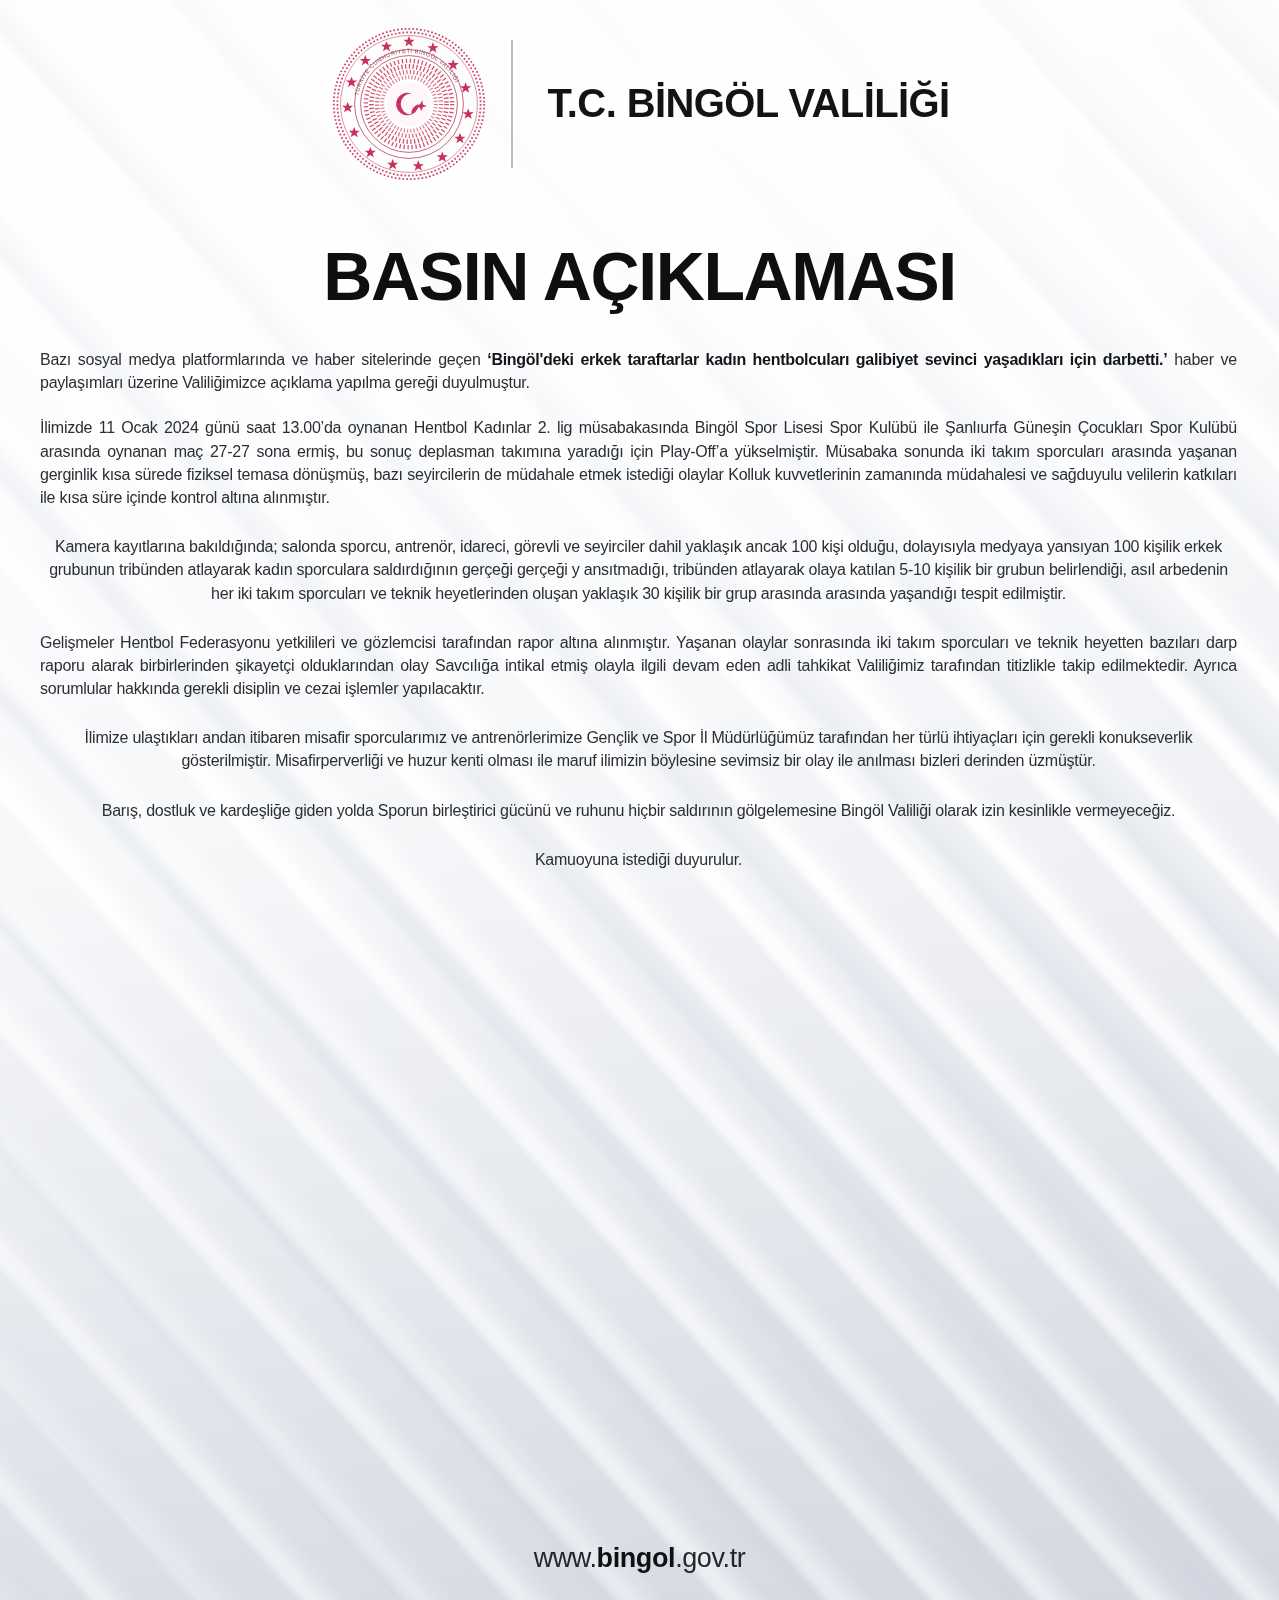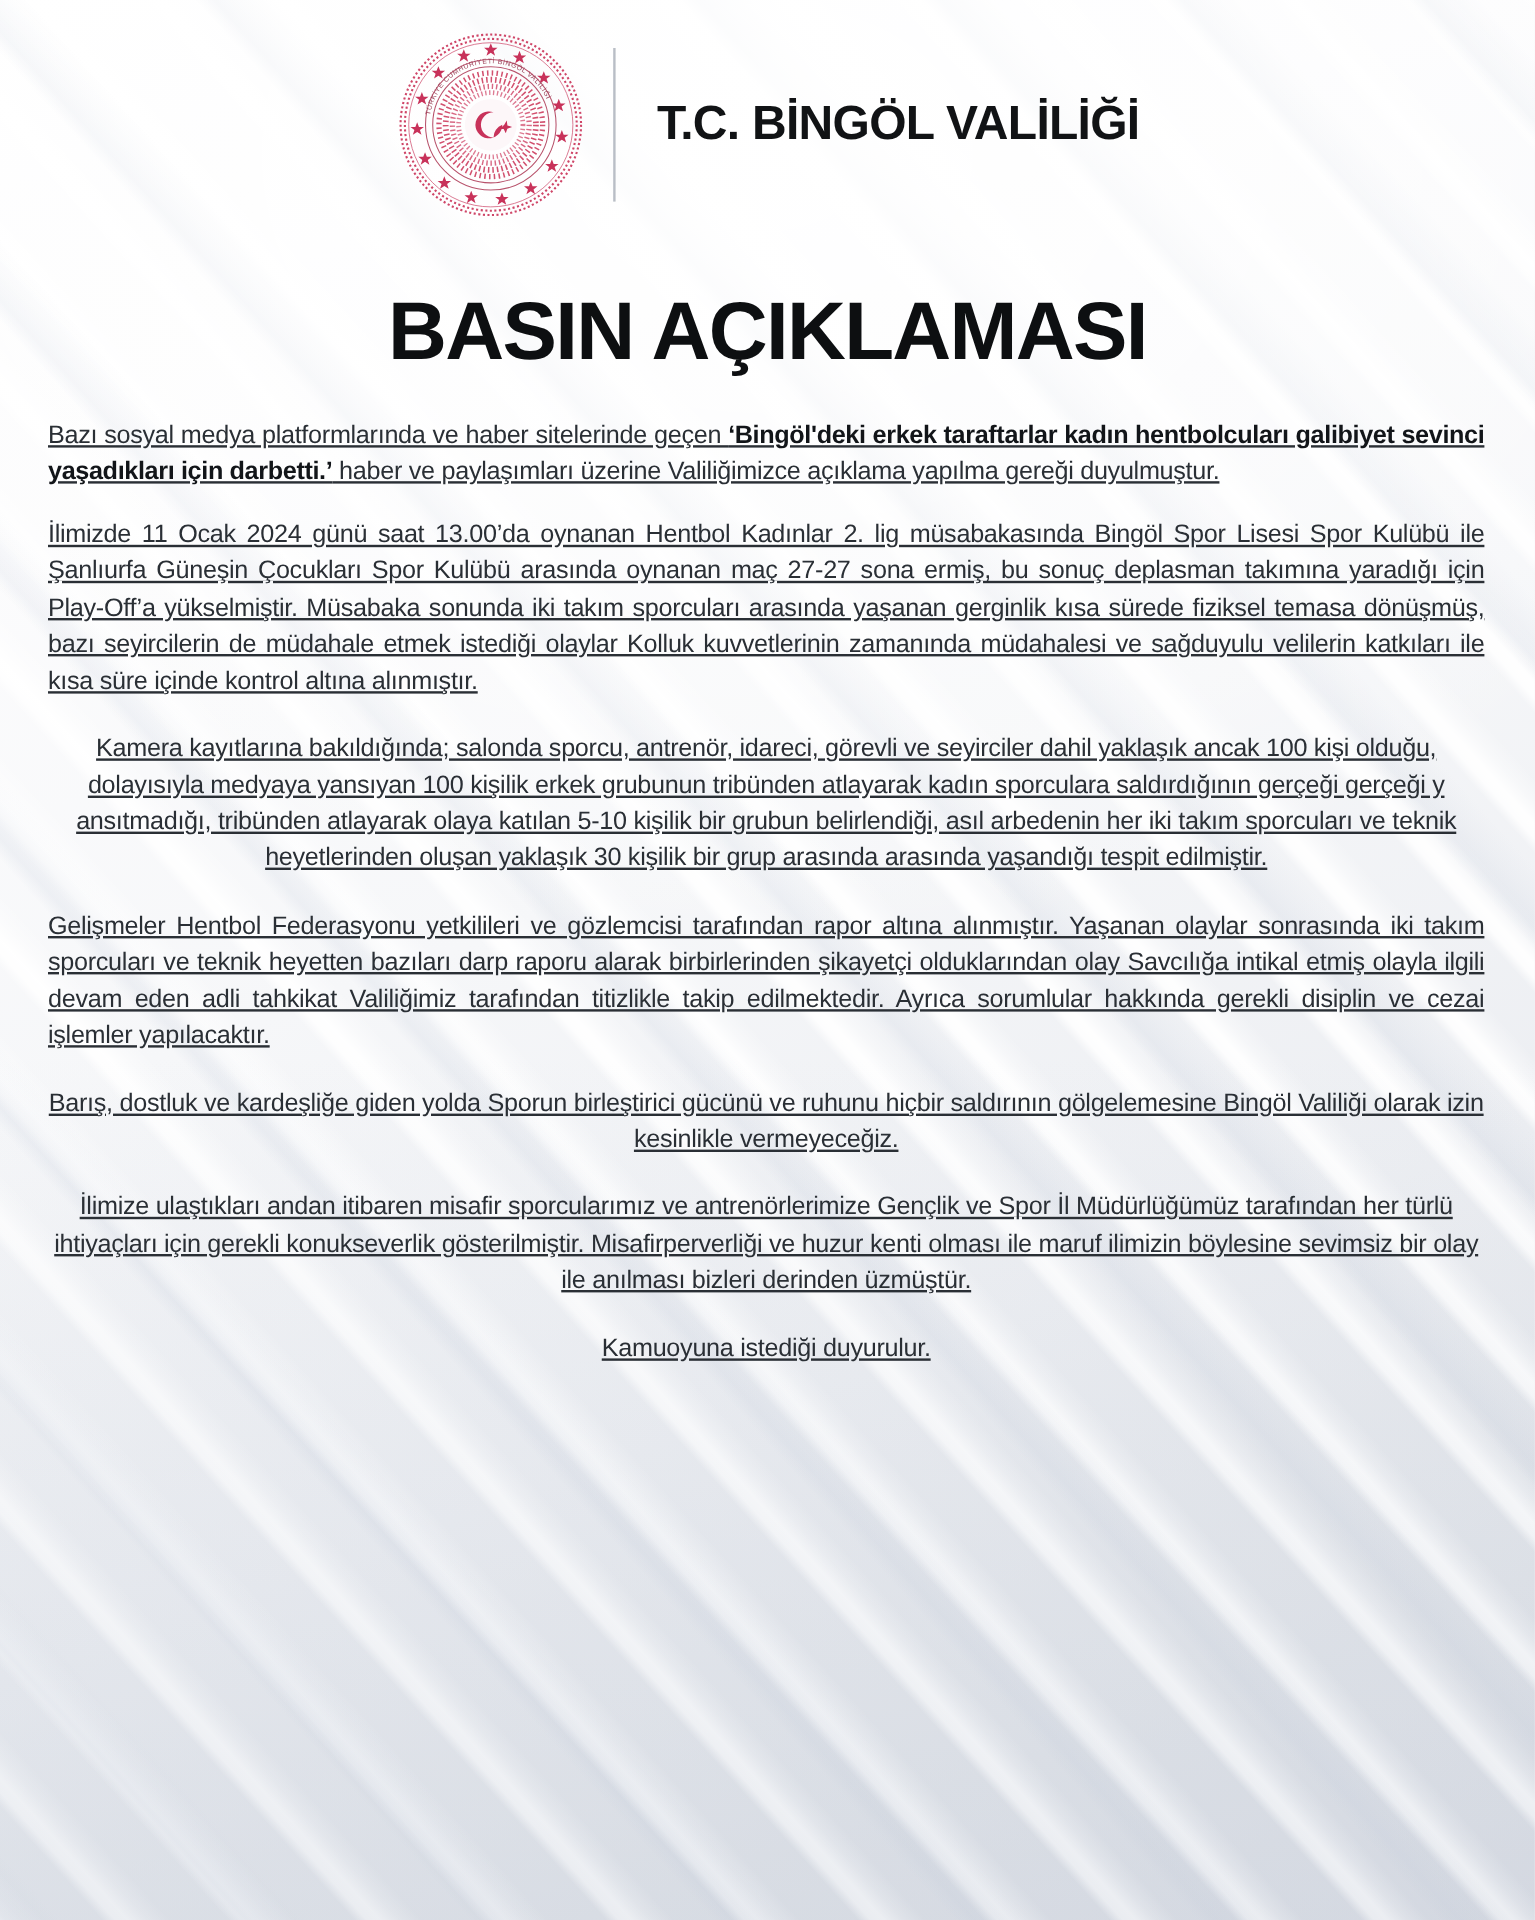--- a/index.html
+++ b/index.html
@@ -150,27 +150,26 @@
   }
 
   
   .body-copy {
     padding: 0 42px 0 40px;
     margin-top: 38px;
   }
 
   .para {
     font-family: "Liberation Sans", sans-serif;
-    font-size: 21px;
+    font-size: 16px;
     line-height: 1.45;
     color: #2a2f35;
     text-align: justify;
     letter-spacing: -0.25px;
     margin-bottom: 26px;
-    text-decoration: underline;
   }
 
   .para.tight { text-align: center; }
 
   .para b, .para strong {
     font-weight: 700;
     color: #121519;
     letter-spacing: -0.3px;
   }
 
@@ -275,22 +274,23 @@
     <div class="body-copy">
 
       <p class="para gap-sm"><span>Bazı sosyal medya platformlarında ve haber sitelerinde geçen </span><b>‘Bingöl'deki erkek taraftarlar kadın hentbolcuları galibiyet sevinci yaşadıkları için darbetti.’</b><span> haber ve paylaşımları  üzerine Valiliğimizce açıklama yapılma gereği duyulmuştur.</span></p>
 
       <p class="para">İlimizde 11 Ocak 2024 günü saat 13.00’da oynanan Hentbol Kadınlar 2. lig müsabakasında Bingöl Spor Lisesi Spor Kulübü ile Şanlıurfa Güneşin Çocukları Spor Kulübü arasında oynanan maç 27-27 sona ermiş, bu sonuç deplasman takımına yaradığı için Play-Off’a yükselmiştir. Müsabaka  sonunda iki takım sporcuları arasında yaşanan gerginlik kısa sürede fiziksel temasa dönüşmüş, bazı  seyircilerin de müdahale etmek istediği olaylar Kolluk kuvvetlerinin zamanında müdahalesi ve sağduyulu velilerin katkıları ile kısa süre içinde kontrol altına alınmıştır.</p>
 
       <p class="para tight">Kamera kayıtlarına bakıldığında; salonda sporcu, antrenör, idareci, görevli ve seyirciler dahil yaklaşık ancak  100 kişi olduğu, dolayısıyla medyaya yansıyan 100 kişilik erkek grubunun tribünden atlayarak kadın sporculara saldırdığının gerçeği  gerçeği y ansıtmadığı, tribünden atlayarak  olaya katılan  5-10 kişilik bir grubun belirlendiği, asıl arbedenin her iki takım sporcuları ve teknik heyetlerinden oluşan yaklaşık  30 kişilik bir grup arasında  arasında yaşandığı tespit edilmiştir.</p>
 
       <p class="para">Gelişmeler  Hentbol Federasyonu yetkilileri ve gözlemcisi tarafından rapor altına alınmıştır. Yaşanan olaylar sonrasında  iki takım sporcuları ve teknik heyetten bazıları darp raporu alarak birbirlerinden  şikayetçi olduklarından  olay Savcılığa intikal etmiş olayla ilgili devam eden adli tahkikat Valiliğimiz tarafından titizlikle takip edilmektedir. Ayrıca  sorumlular hakkında gerekli disiplin ve cezai işlemler yapılacaktır.</p>
 
+      <p class="para tight">İlimize ulaştıkları andan itibaren   misafir sporcularımız ve antrenörlerimize  Gençlik ve Spor İl Müdürlüğümüz tarafından her türlü ihtiyaçları için gerekli konukseverlik gösterilmiştir. Misafirperverliği ve huzur kenti olması ile maruf ilimizin böylesine sevimsiz bir olay ile anılması bizleri derinden üzmüştür.</p>
+
       <p class="para tight">Barış, dostluk ve kardeşliğe giden yolda Sporun  birleştirici gücünü ve ruhunu hiçbir saldırının gölgelemesine  Bingöl Valiliği olarak izin kesinlikle vermeyeceğiz.</p>
-
-      <p class="para tight">İlimize ulaştıkları andan itibaren   misafir sporcularımız ve antrenörlerimize  Gençlik ve Spor İl Müdürlüğümüz tarafından her türlü ihtiyaçları için gerekli konukseverlik gösterilmiştir. Misafirperverliği ve huzur kenti olması ile maruf ilimizin böylesine sevimsiz bir olay ile anılması bizleri derinden üzmüştür.</p>
 
       <p class="para tight">Kamuoyuna istediği duyurulur.</p>
     </div>
 
+    <div class="footer"><span>www.</span><span class="strong">bingol</span><span>.gov.tr</span></div>
 
   </div>
 </div>
 
 </body></html>

